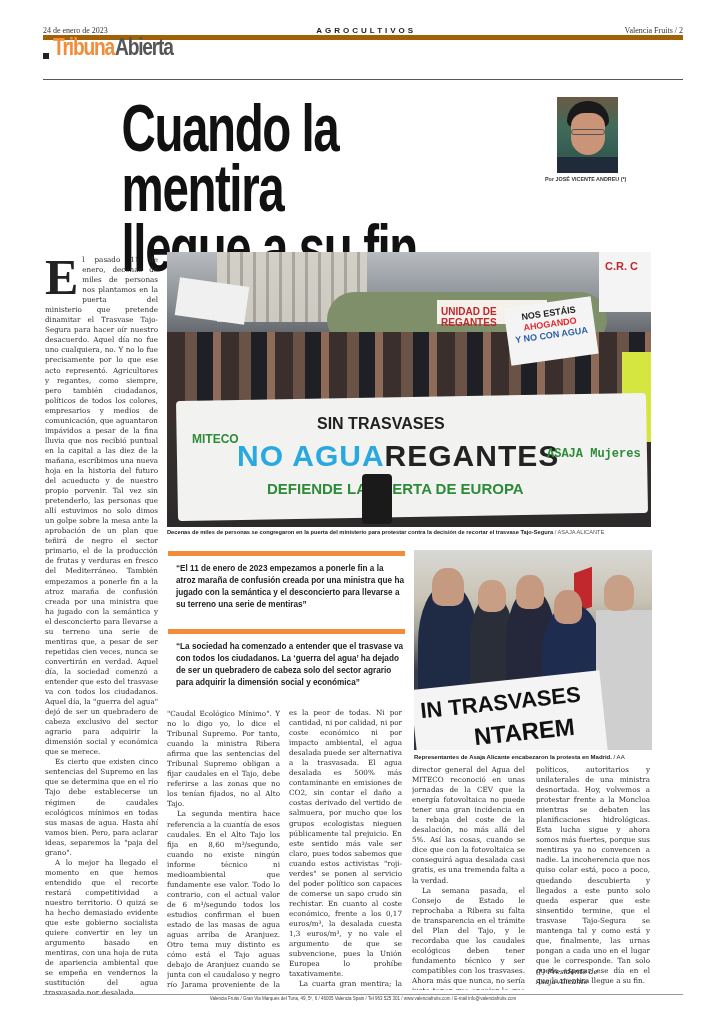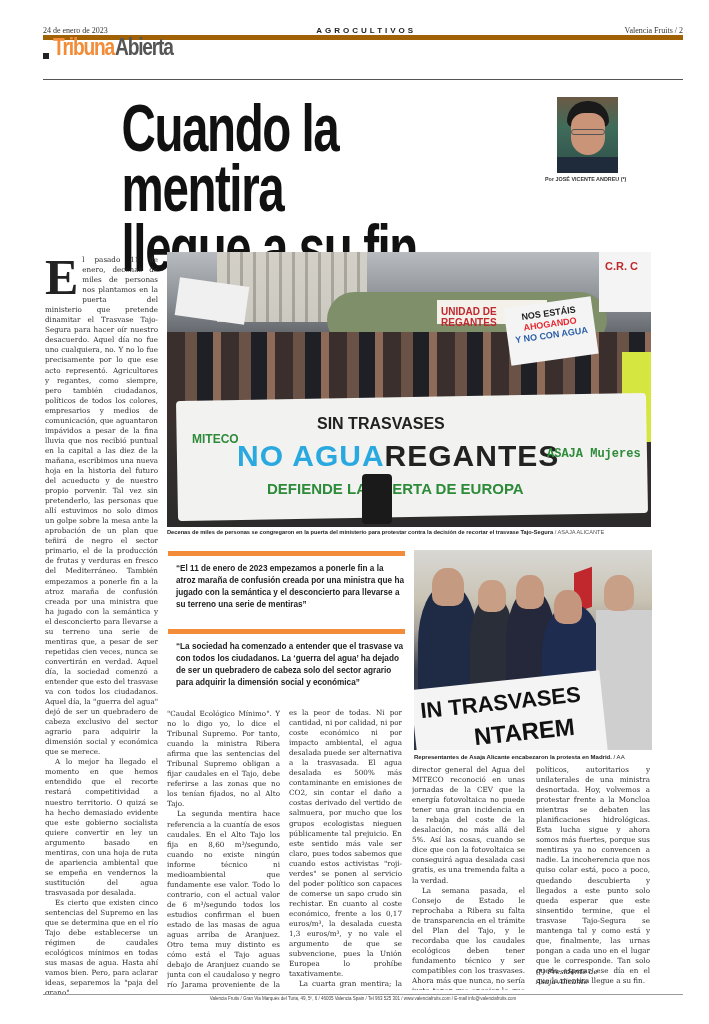--- a/index.html
+++ b/index.html
@@ -103,22 +103,22 @@
 <div class="abs portrait">
   <div class="hair"></div>
     <div class="face"></div>
     <div class="glasses"></div>
     <div class="suit"></div>
 </div>
 <div class="abs byline">Por JOSÉ VICENTE ANDREU (*)</div>
 
 <div class="abs col c1">
   <p class="first"><span class="dropcap">E</span><span>l pasado 11 de enero, decenas de miles de personas nos plantamos en la puerta del ministerio que pretende dinamitar el Trasvase Tajo-Segura para hacer oír nuestro desacuerdo. Aquel día no fue uno cualquiera, no. Y no lo fue precisamente por lo que ese acto representó. Agricultores y regantes, como siempre, pero también ciudadanos, políticos de todos los colores, empresarios y medios de comunicación, que aguantaron impávidos a pesar de la fina lluvia que nos recibió puntual en la capital a las diez de la mañana, escribimos una nueva hoja en la historia del futuro del acueducto y de nuestro propio porvenir. Tal vez sin pretenderlo, las personas que allí estuvimos no solo dimos un golpe sobre la mesa ante la aprobación de un plan que teñirá de negro el sector primario, el de la producción de frutas y verduras en fresco del Mediterráneo. También empezamos a ponerle fin a la atroz maraña de confusión creada por una ministra que ha jugado con la semántica y el desconcierto para llevarse a su terreno una serie de mentiras que, a pesar de ser repetidas cien veces, nunca se convertirán en verdad. Aquel día, la sociedad comenzó a entender que esto del trasvase va con todos los ciudadanos. Aquel día, la "guerra del agua" dejó de ser un quebradero de cabeza exclusivo del sector agrario para adquirir la dimensión social y económica que se merece.</span></p>
+  <p>Es cierto que existen cinco sentencias del Supremo en las que se determina que en el río Tajo debe establecerse un régimen de caudales ecológicos mínimos en todas sus masas de agua. Hasta ahí vamos bien. Pero, para aclarar ideas, separemos la "paja del grano".</p>
   <p>A lo mejor ha llegado el momento en que hemos entendido que el recorte restará competitividad a nuestro territorio. O quizá se ha hecho demasiado evidente que este gobierno socialista quiere convertir en ley un argumento basado en mentiras, con una hoja de ruta de apariencia ambiental que se empeña en vendernos la sustitución del agua trasvasada por desalada.</p>
-  <p>Es cierto que existen cinco sentencias del Supremo en las que se determina que en el río Tajo debe establecerse un régimen de caudales ecológicos mínimos en todas sus masas de agua. Hasta ahí vamos bien. Pero, para aclarar ideas, separemos la "paja del grano".</p>
 
 </div>
 
 <div class="abs photo1">
   <div class="bldg"></div>
   <div class="tank"></div>
   <div class="sign2"></div>
   <div class="redbanner">UNIDAD DE REGANTES</div>
   <div class="cr">C.R. C</div>
   <div class="crowd"></div>

